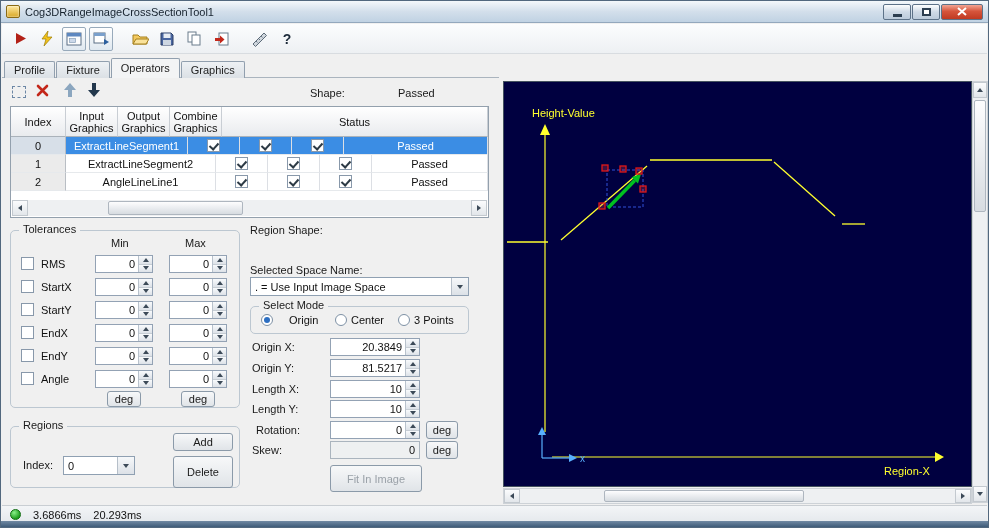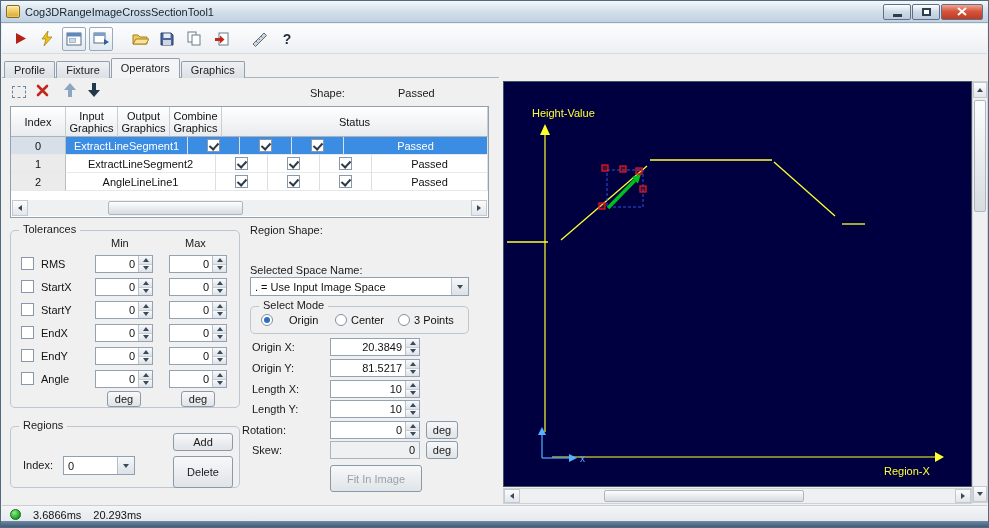--- a/index.html
+++ b/index.html
@@ -527,21 +527,21 @@
         <span class="sb">
           <span>
             <i class="tu"></i>
           </span>
           <span>
             <i class="td"></i>
           </span>
         </span>
       </span>
 
-    <div class="lbl" style="left:240px;top:346px">Rotation:</div>
+    <div class="lbl" style="left:254px;top:346px">Rotation:</div>
     <span class="spin" style="left:328px;top:343px;width:90px">
         <span class="sv">0</span>
         <span class="sb">
           <span>
             <i class="tu"></i>
           </span>
           <span>
             <i class="td"></i>
           </span>
         </span>

